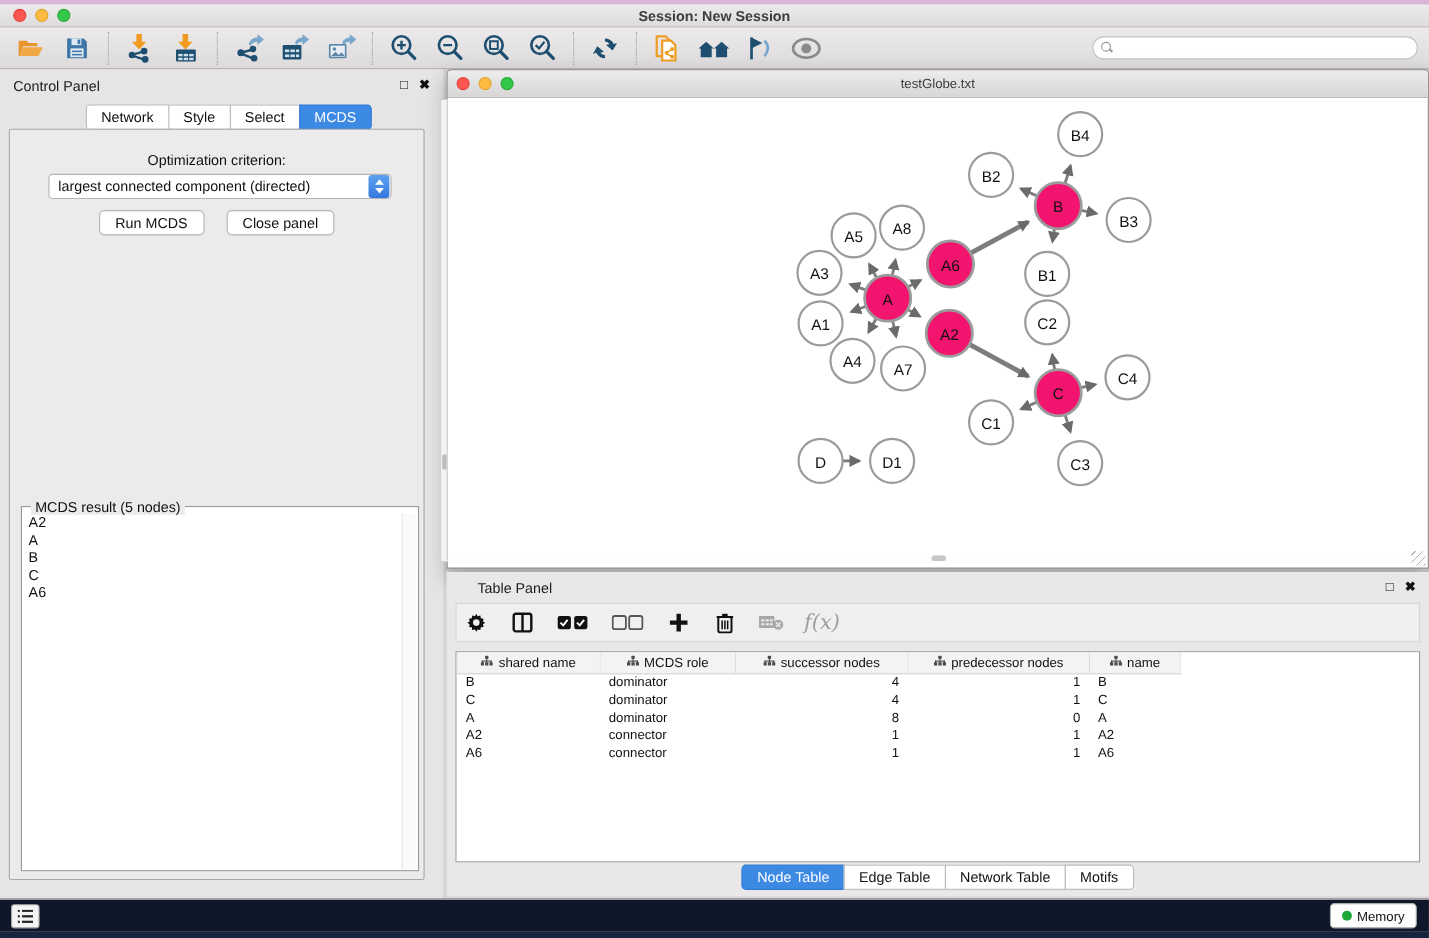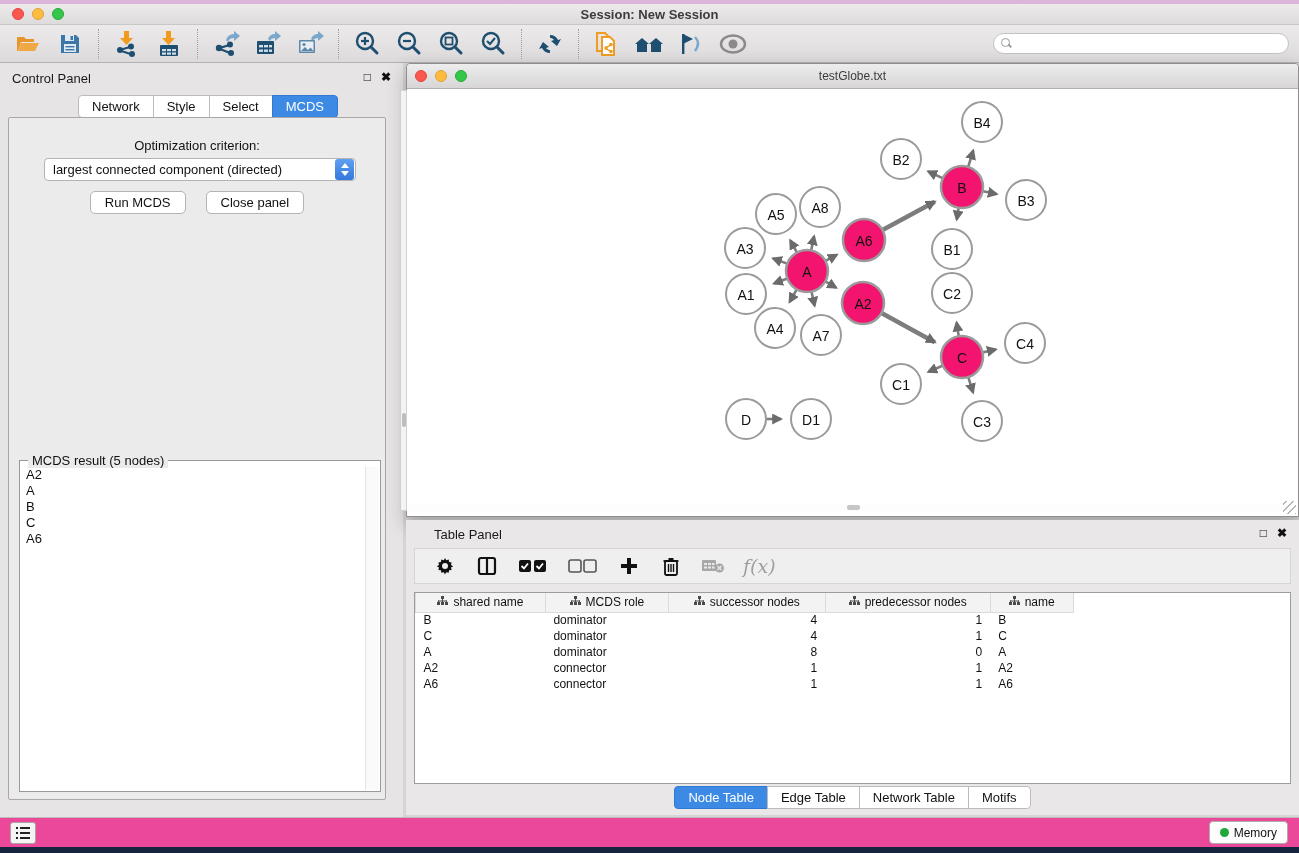--- a/index.html
+++ b/index.html
@@ -94,36 +94,36 @@
   .net-hthumb { position:absolute; left:438px; top:1px; width:13px; height:5px; background:#c6c6c6; border-radius:2px; }
   .resize-grip { position:absolute; right:2px; bottom:2px; width:13px; height:13px;
     background:repeating-linear-gradient(135deg, transparent 0 2px, #b5b5b5 2px 3px, transparent 3px 5px); }
   .graph-label { font-size:14px; fill:#111; text-anchor:middle; dominant-baseline:central;
     font-family:"Liberation Sans",sans-serif; }
 
   
   .table-panel { position:absolute; left:3px; top:457px; width:893px; height:295px; background:#e9e7e7; }
   .tp-title { position:absolute; left:28px; top:7px; font-size:13px; color:#1a1a1a; }
   .tp-toolbar { position:absolute; left:8px; top:28px; width:877px; height:36px;
-    background:#efefef; border:1px solid #d6d4d4; display:flex; align-items:center; gap:18px; padding-left:18px; }
+    background:#efefef; border:1px solid #d6d4d4; display:flex; align-items:center; gap:18px; padding-left:6px; }
   .tpi { display:flex; align-items:center; justify-content:center; width:24px; height:24px; }
   .tpi svg { display:block; }
   .fx { font-family:"DejaVu Serif", serif; font-style:italic; font-size:19px; color:#9e9e9e; }
   .tbl-wrap { position:absolute; left:8px; top:72px; width:877px; height:192px; background:#fff; border:1px solid #9d9b9b; overflow:hidden; }
   table.datatable { border-collapse:collapse; table-layout:fixed; font-size:12px; color:#111; }
   table.datatable th { background:#f4f3f3; border:1px solid #dcdada; border-top:none;
     font-weight:400; height:19px; font-size:12px; position:relative; text-align:center; }
   table.datatable th .th-inner { display:flex; align-items:center; justify-content:center; gap:5px; }
   table.datatable td { height:16px; padding:0 8px; white-space:nowrap; }
   td.num { text-align:right; padding-right:14px; }
   .tp-tabs { position:absolute; left:0; top:266px; width:100%; display:flex; justify-content:center; }
 
   
   .statusbar { position:absolute; left:0; top:817px; width:100%; height:30px;
-    background:#ec4899; border-top:1px solid #bdbbbb; }
+    background:#0f172a; border-top:1px solid #bdbbbb; }
   .list-btn { position:absolute; left:10px; top:4px; width:26px; height:22px; background:#f4f4f4;
     border:1px solid #a8a6a6; border-radius:3px; display:flex; align-items:center; justify-content:center; }
   .memory-btn { position:absolute; right:11px; top:3px; height:23px; background:#fdfdfd;
     border:1px solid #aeacac; border-radius:4px; display:flex; align-items:center; gap:5px;
     padding:0 10px; font-size:12px; color:#111; }
   .mem-dot { width:9px; height:9px; border-radius:50%; background:#1fa83a; }
   .desktop-bottom { position:absolute; left:0; top:847px; width:100%; height:6px; background:#16253d; }
 </style>
 </head>
 <body>

